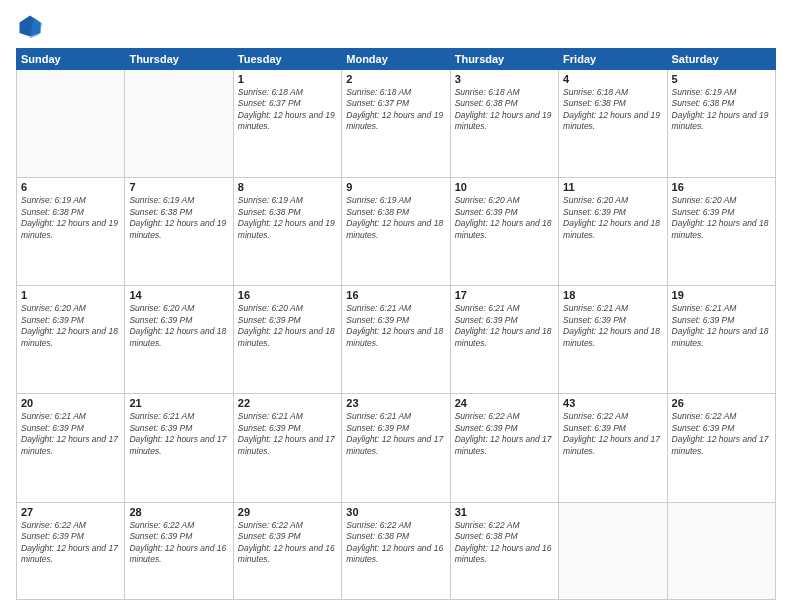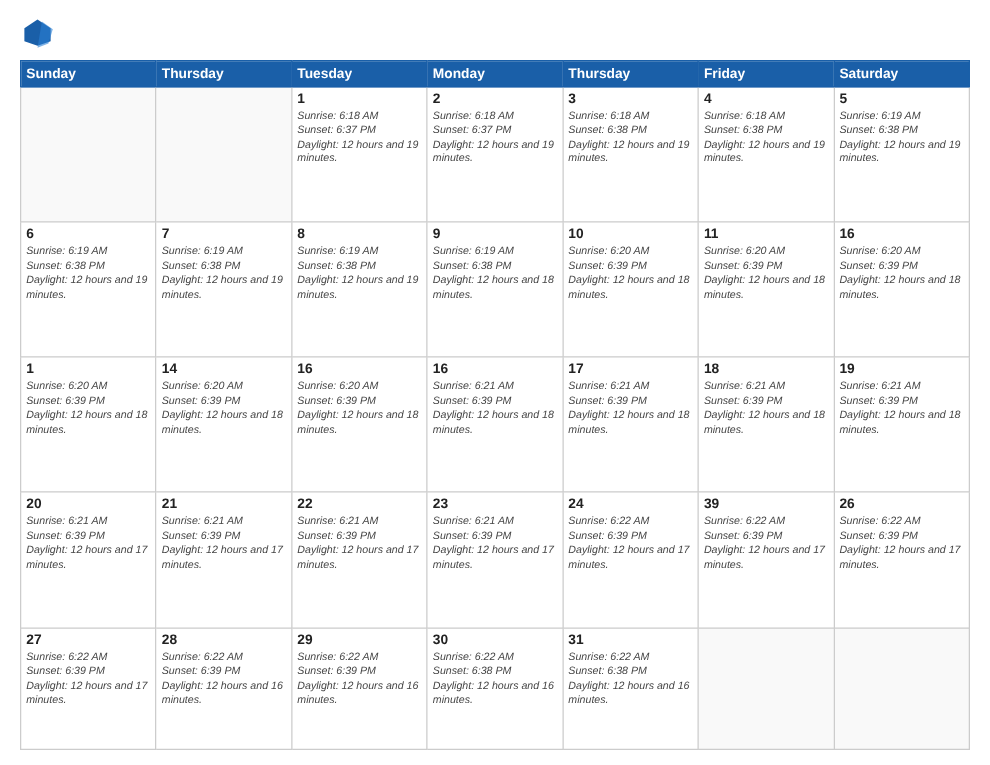--- a/index.html
+++ b/index.html
@@ -289,21 +289,21 @@
 Sunset: 6:39 PM
 Daylight: 12 hours and 17 minutes.</div>
           </td>
           <td>
             <span class="day-num">24</span>
             <div class="day-info" style="white-space: pre-line;">Sunrise: 6:22 AM
 Sunset: 6:39 PM
 Daylight: 12 hours and 17 minutes.</div>
           </td>
           <td>
-            <span class="day-num">39</span>
+            <span class="day-num">43</span>
             <div class="day-info" style="white-space: pre-line;">Sunrise: 6:22 AM
 Sunset: 6:39 PM
 Daylight: 12 hours and 17 minutes.</div>
           </td>
           <td>
             <span class="day-num">26</span>
             <div class="day-info" style="white-space: pre-line;">Sunrise: 6:22 AM
 Sunset: 6:39 PM
 Daylight: 12 hours and 17 minutes.</div>
           </td>

